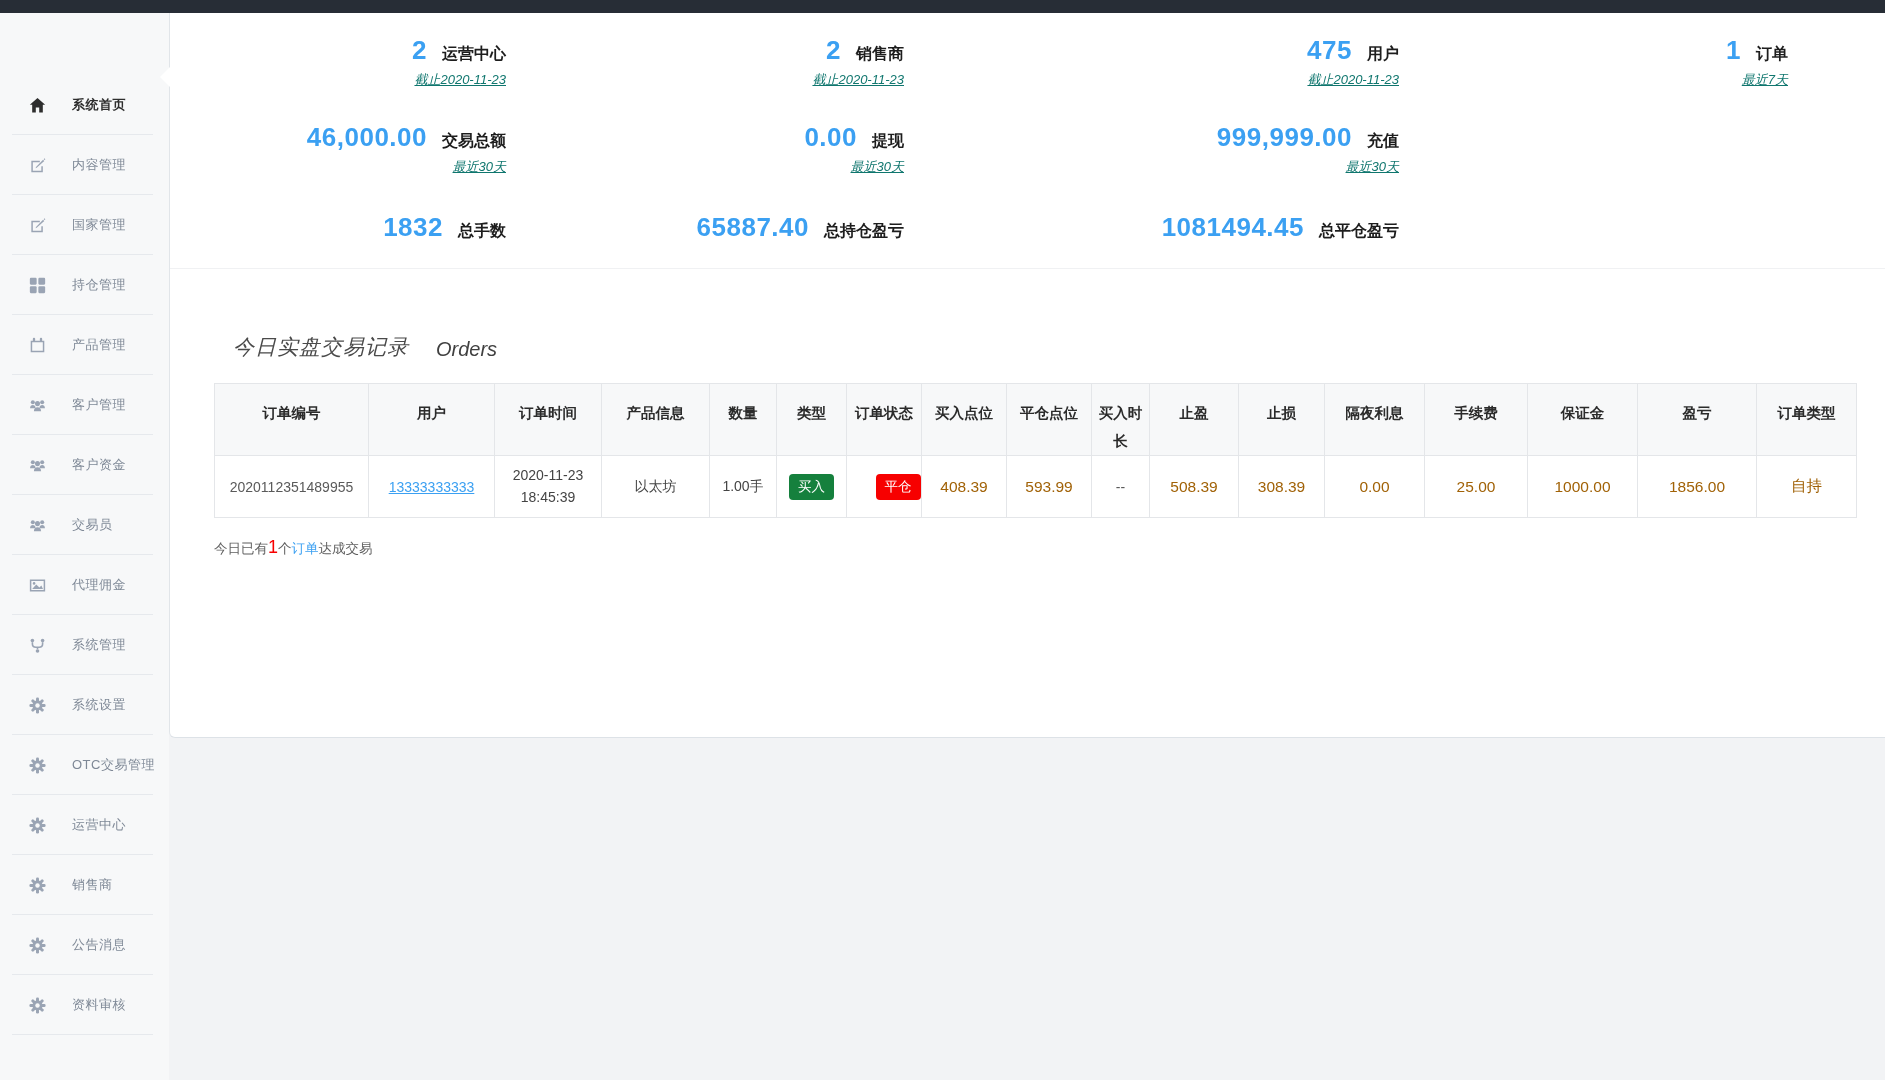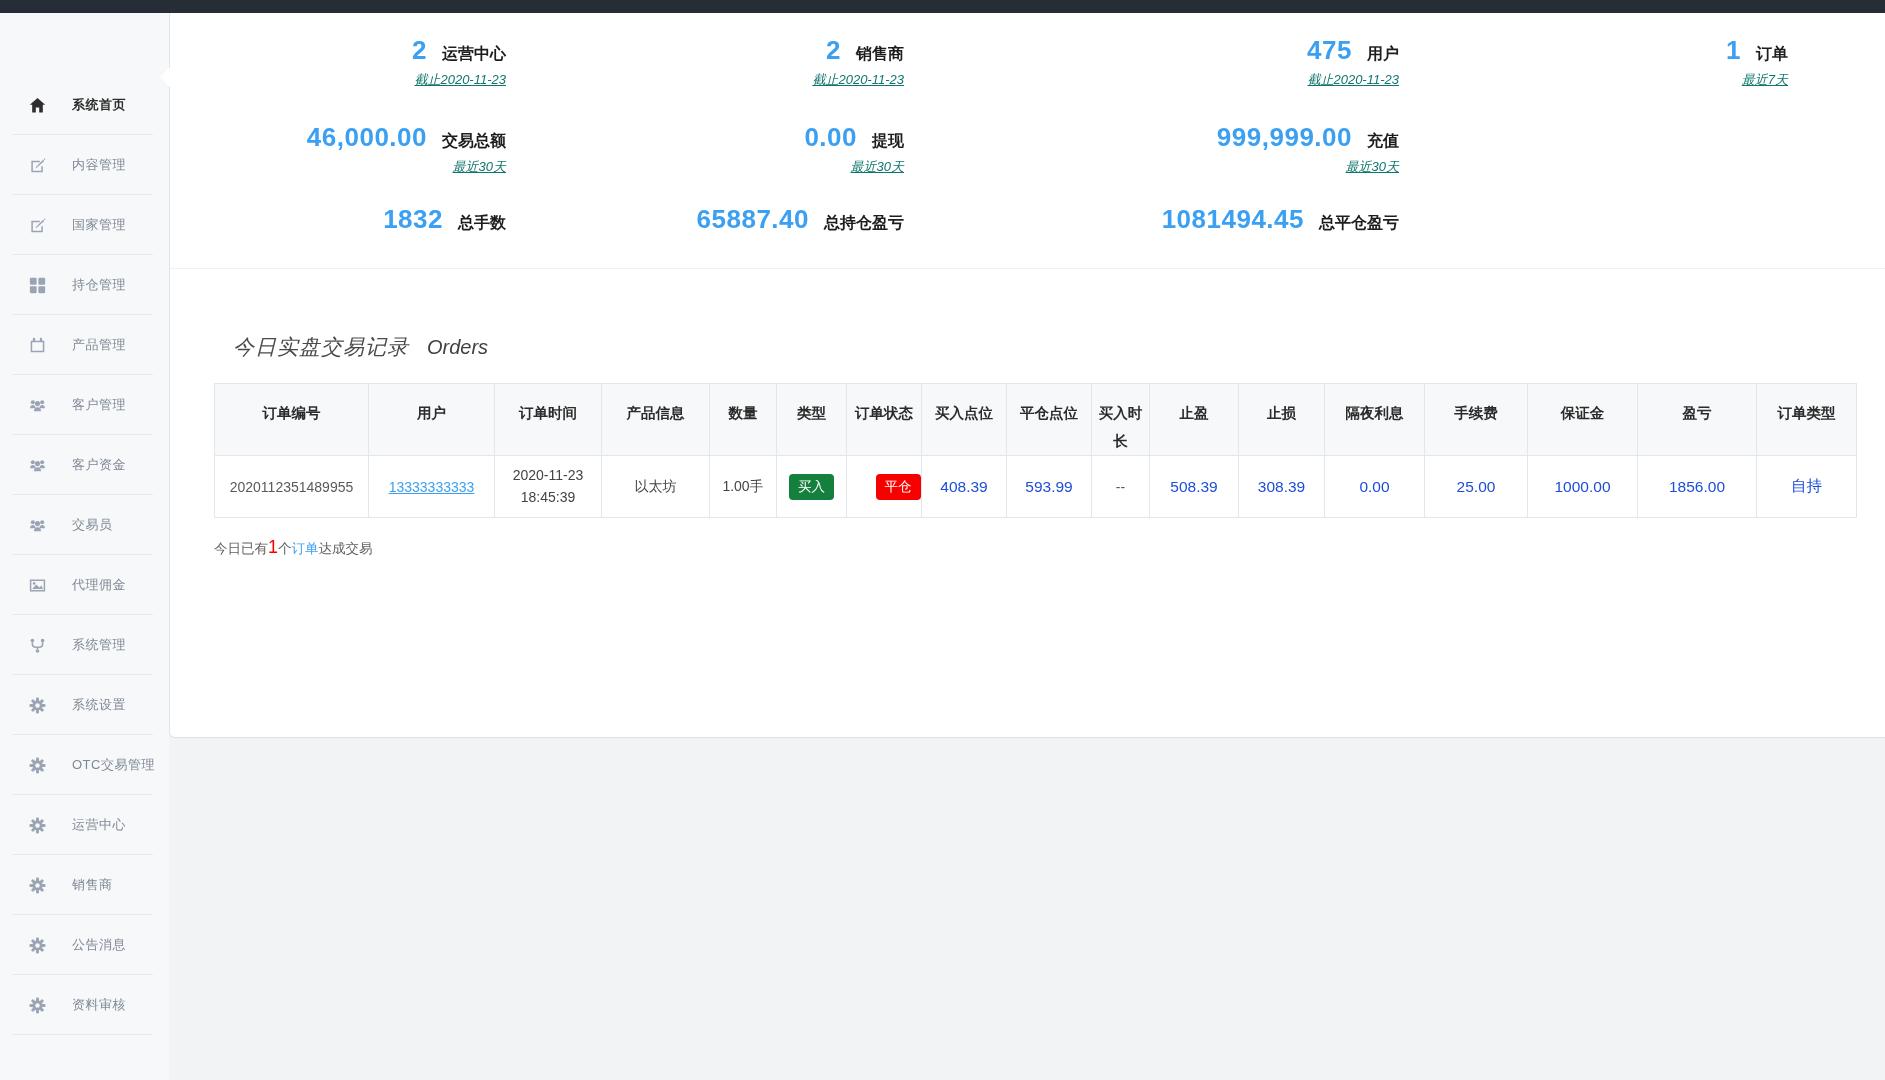--- a/index.html
+++ b/index.html
@@ -36,36 +36,36 @@
   .stat-col.c1 { padding-right:24px; }
   .stat-col.c2 { padding-right:26px; }
   .stat-col.c3 { padding-right:26px; }
   .stat-col.c4 { padding-right:98px; }
   .stat { text-align:right; }
   .stat .line1 { display:flex; align-items:baseline; justify-content:flex-end; gap:15px; }
   .stat .num { font-size:26px; font-weight:bold; color:#3ba0f2; letter-spacing:.5px; }
   .stat .lab { font-size:16px; font-weight:bold; color:#1d1d1d; }
   .stat .sub { margin-top:5px; font-size:13px; font-style:italic; color:#0f766e;text-decoration:underline; }
   .stat.b1 { height:48px; margin-bottom:39px; }
-  .stat.b2 { height:50px; margin-bottom:32px; }
+  .stat.b2 { height:50px; margin-bottom:40px; }
   .stat.b3 { height:30px; }
 
   
   .orders { border-top:1px solid #f0f1f3; padding:64px 0 0 44px; }
-  .orders-title { margin-left:19px; display:flex; align-items:center; gap:18px; margin-bottom:22px; }
+  .orders-title { margin-left:19px; display:flex; align-items:flex-end; gap:27px; margin-bottom:22px; }
   .orders-title .zh { font-size:21px; font-style:italic; color:#4a4a4a; letter-spacing:1px; }
   .orders-title .en { font-size:20px; font-style:italic; color:#404040; }
 
   table.orders-tbl { border-collapse:collapse; table-layout:fixed; width:1642px; }
   .orders-tbl th, .orders-tbl td { border:1px solid #e4e6e9; text-align:center; }
   .orders-tbl th { height:70px; vertical-align:top; padding-top:16px;
     font-size:14.5px; font-weight:bold; color:#2b2b2b; background:#f7f8f9; line-height:1.9; }
   .orders-tbl td { height:62px; vertical-align:middle; font-size:14px; color:#444; background:#fff; }
   td.muted { color:#5a5a5a; }
-  td.red, td .red { color:#1d4ed8; }
+  td.red, td .red { color:#a16207; }
   td.red { font-size:15.5px; }
   a.user-link { color:#3ba0f2; text-decoration:underline; cursor:pointer; }
   .badge { display:inline-block; padding:4px 9px; border-radius:4px; color:#fff; font-size:13.5px; }
   .badge.green { background:#15803d; }
   .badge.redbg { background:#f70000;margin-left:28px; }
   .time-cell div { line-height:1.55; }
 
   .orders-note { margin-top:20px; font-size:13.5px; color:#5f5f5f; }
   .orders-note .cnt { color:#f70000; font-size:18px; line-height:1; }
   .orders-note .lnk { color:#3ba0f2; cursor:pointer; }

